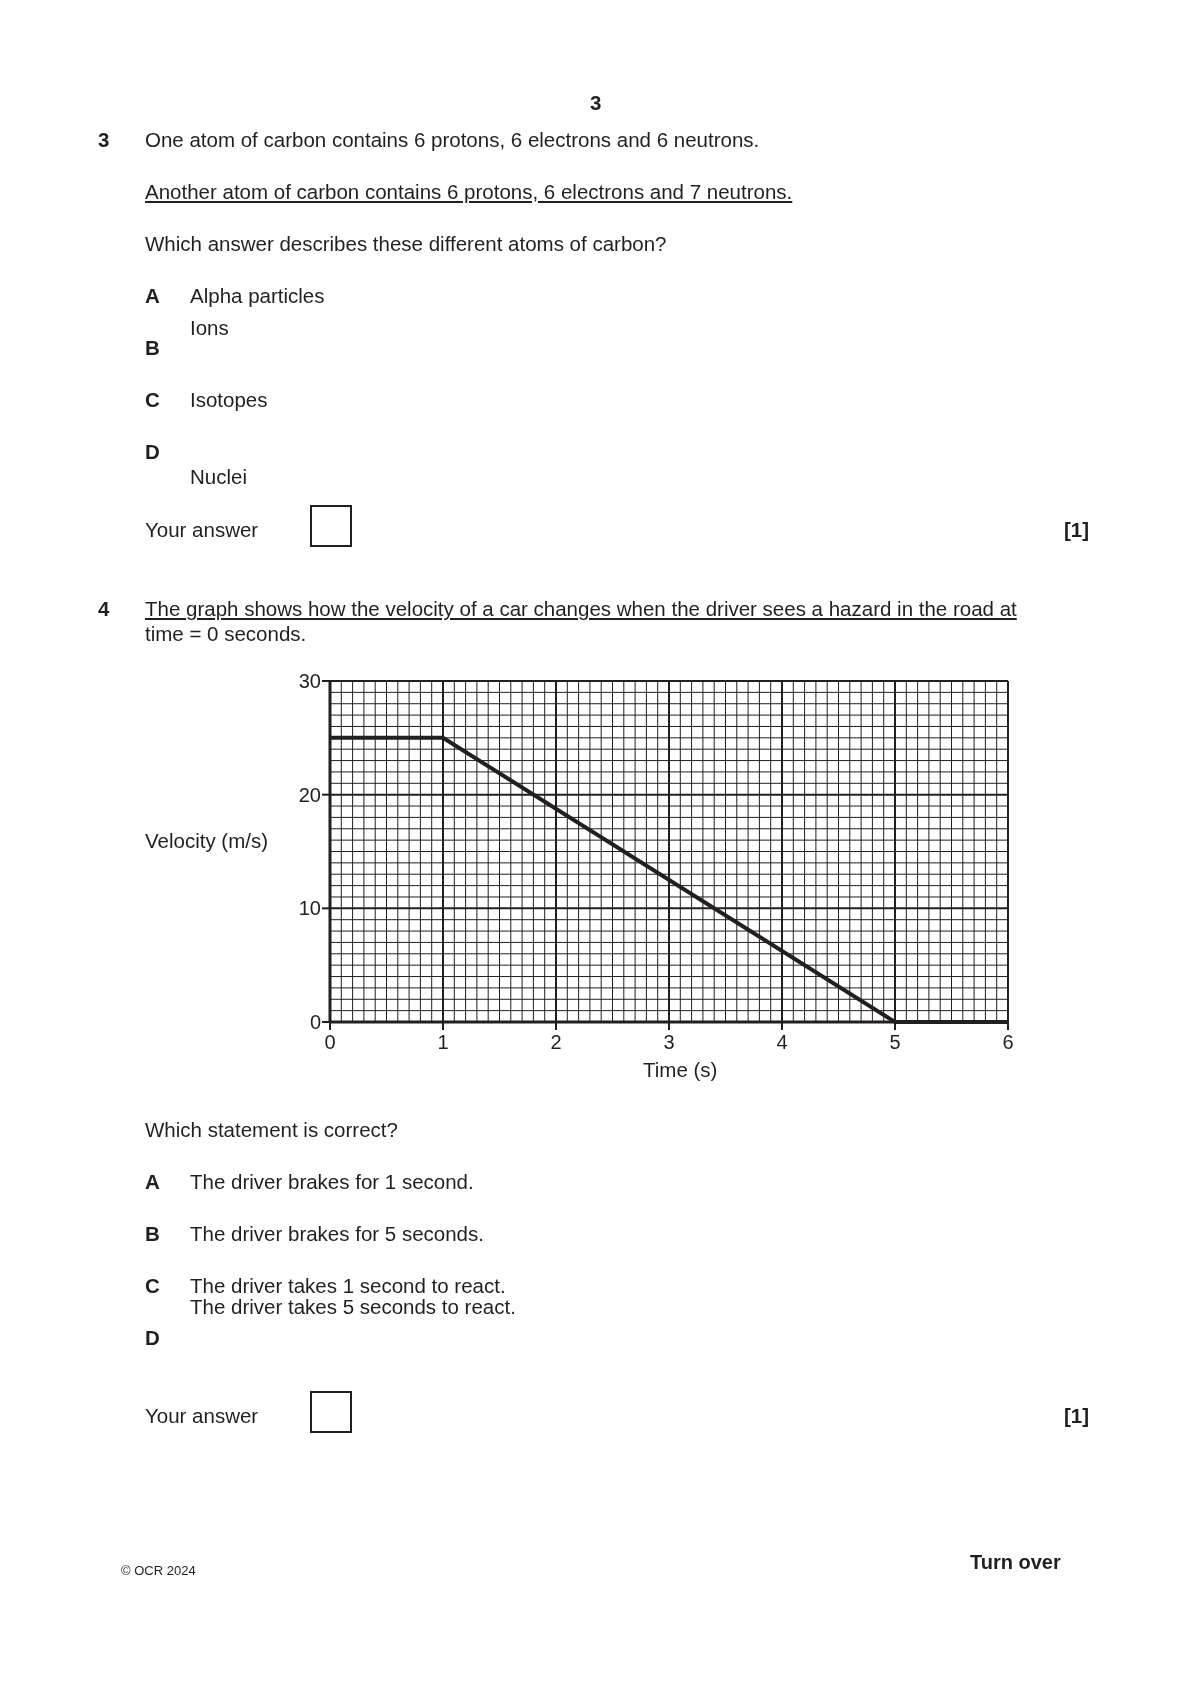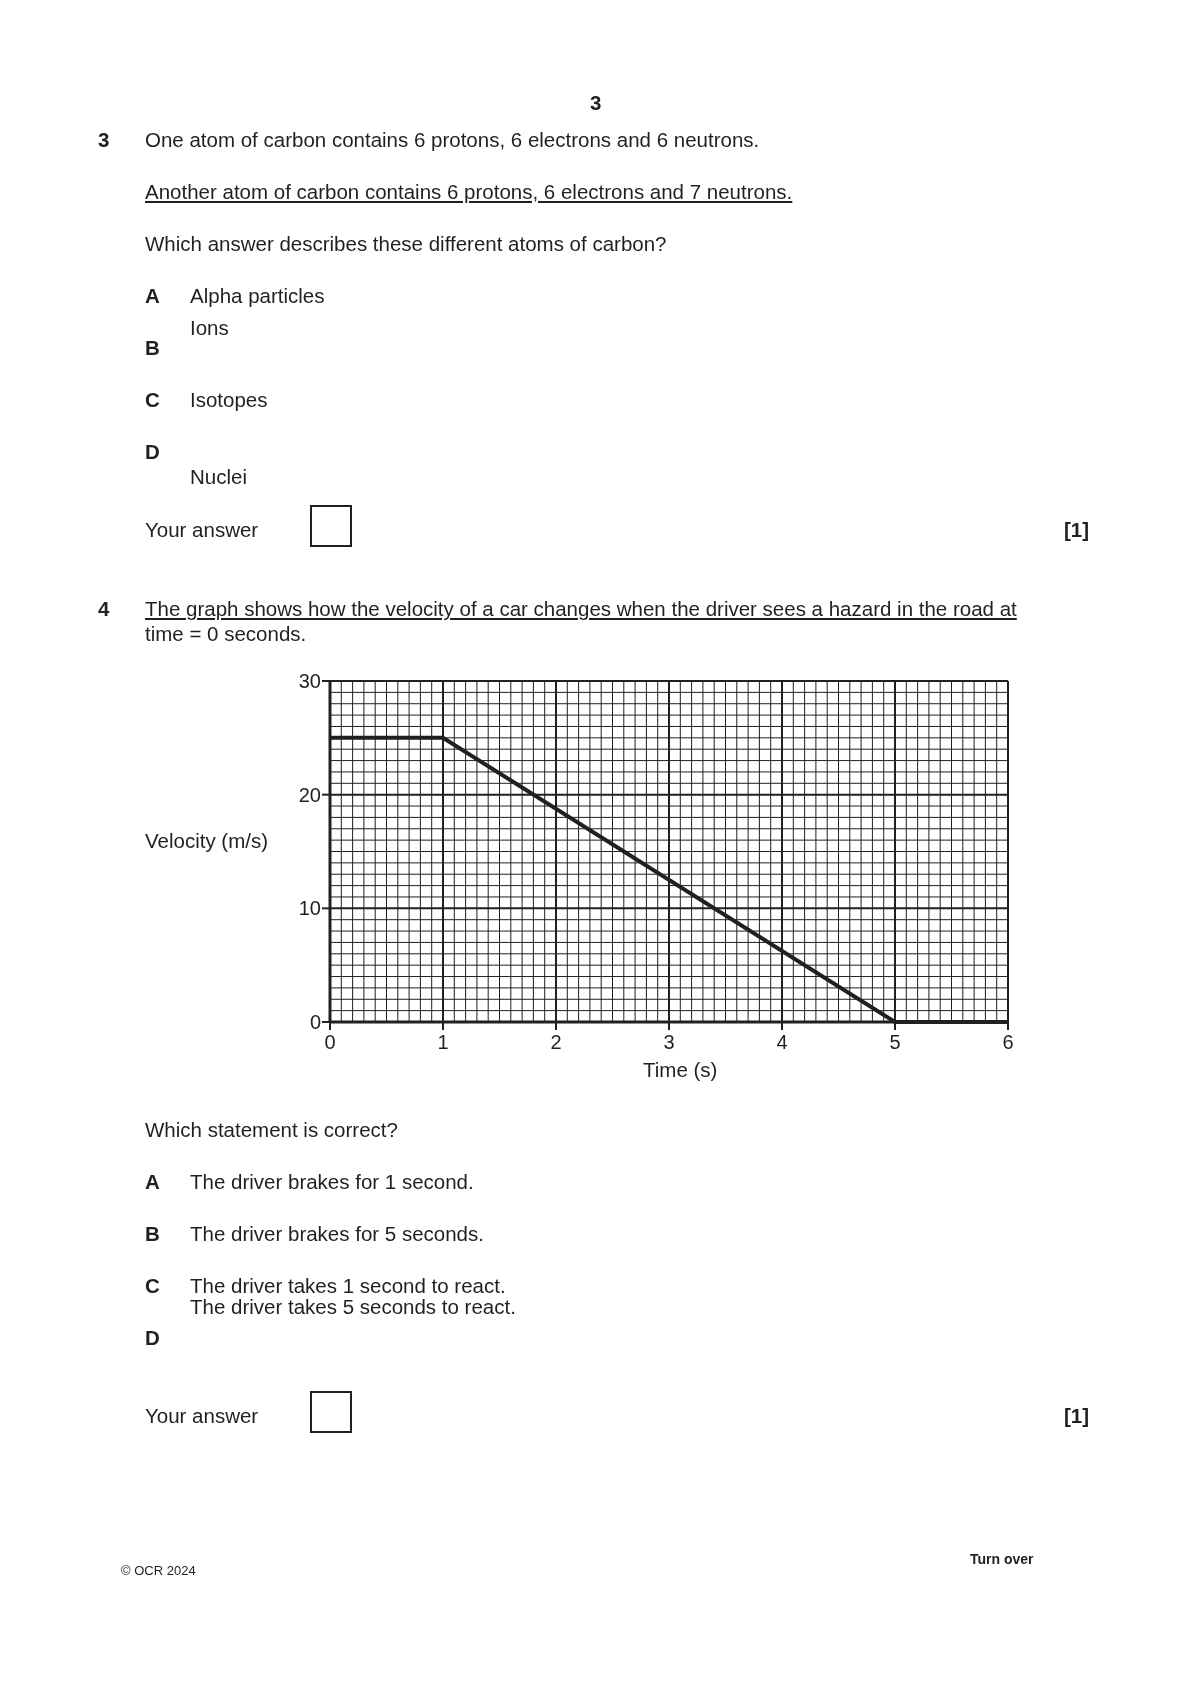--- a/index.html
+++ b/index.html
@@ -175,13 +175,13 @@
   <div class="abs t" style="left:190px; top:1274px;">The driver takes 1 second to react.</div>
   <div class="abs t b" style="left:145px; top:1326px;">D</div>
   <div class="abs t" style="left:190px; top:1295px;">The driver takes 5 seconds to react.</div>
 
   <div class="abs t" style="left:145px; top:1404px;">Your answer</div>
   <div class="ansbox" style="left:310px; top:1391px;"></div>
   <div class="abs t b" style="left:1064px; top:1404px;">[1]</div>
 </div>
 
 <div class="abs" style="left:121px; top:1563px; font-size:13px;">© OCR 2024</div>
-<div class="abs b" style="left:970px; top:1551px; font-size:14px;">Turn over</div>
+<div class="abs b" style="left:970px; top:1551px; font-size:20px;">Turn over</div>
 
 </body></html>

